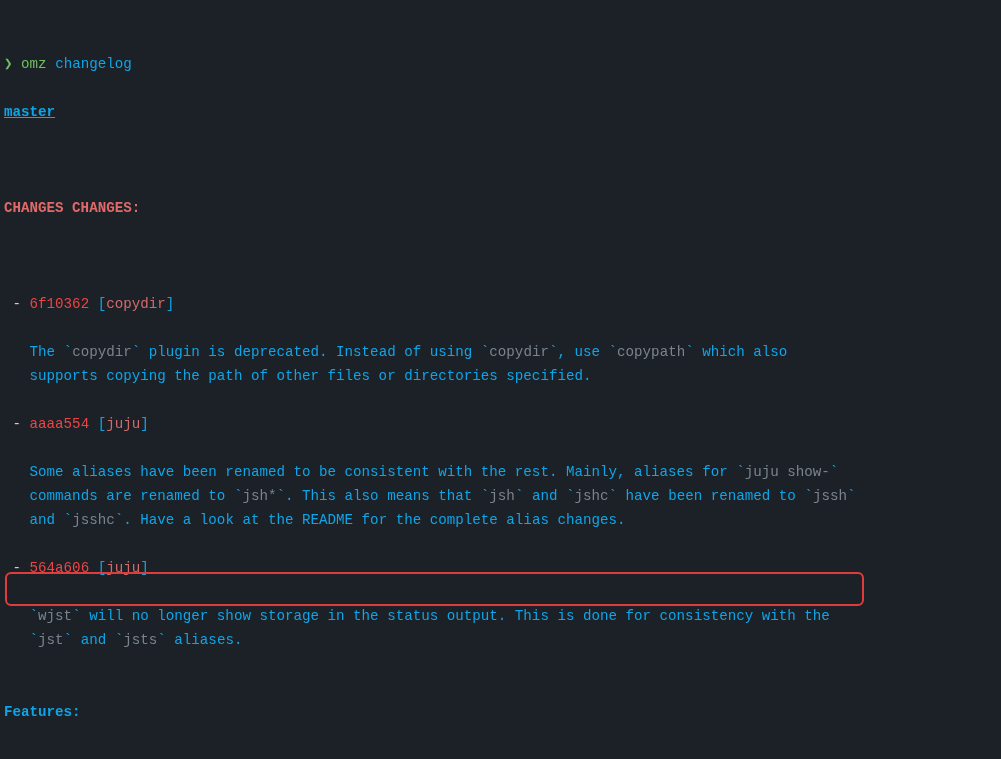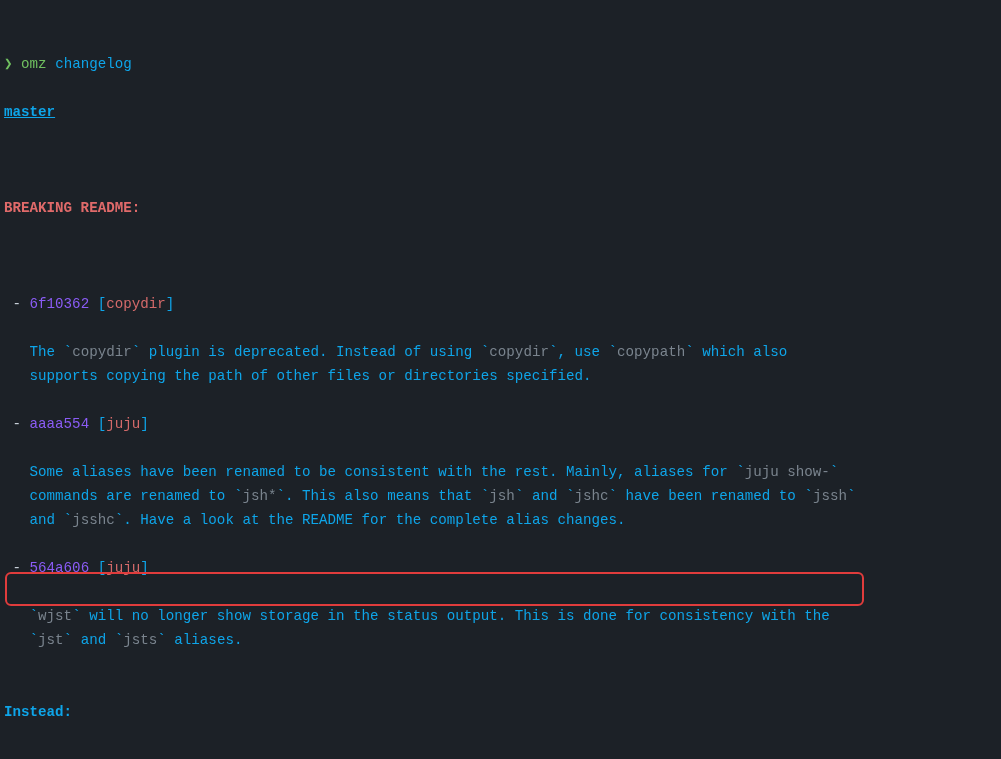--- a/index.html
+++ b/index.html
@@ -1,35 +1,35 @@
 <!DOCTYPE html>
 <html><head>
 <meta charset="utf-8">
 <style>
   html,body{margin:0;padding:0;width:1001px;height:759px;background:#1c2127;color:#c8d0d8;font-family:"Menlo","Consolas","Courier New",monospace;font-size:14.2px;line-height:24px;overflow:hidden;}
   .term{padding:4px 4px 4px 4px;white-space:pre;}
   .bold{font-weight:bold;}
   .green{color:#70c060;}
-  .yellow{color:#8b5cf6;margin-top:48px;}
+  .yellow{color:#ef4444;margin-top:48px;}
   .red{color:#d46a6a;}
   .redbold{color:#e06a6a;font-weight:bold;}
   .dim{color:#7a848e;}
   .white{color:#0ea5e9;}
   .underline{text-decoration:underline;}
   .hilite{position:absolute;border:2px solid #e03c3c;border-radius:6px;pointer-events:none;}
 </style>
 </head>
 <body>
 
 <div class="term">
 
 <div><span class="green bold">❯</span><span> </span><span class="green">omz</span><span> </span><span class="white">changelog</span></div>
 <div><span class="white bold underline">master</span></div>
 <div>&nbsp;</div>
-<div><span class="redbold">BREAKING README:</span></div>
+<div><span class="redbold">CHANGES CHANGES:</span></div>
 <div>&nbsp;</div>
 <div id="breaking-list"><div> - <span class="yellow">6f10362</span> <span class="white">[</span><span class="red">copydir</span><span class="white">]</span></div><div>&nbsp;</div><div>   <span class="white">The `</span><span class="dim">copydir</span><span class="white">` plugin is deprecated. Instead of using `</span><span class="dim">copydir</span><span class="white">`, use `</span><span class="dim">copypath</span><span class="white">` which also</span></div><div>   <span class="white">supports copying the path of other files or directories specified.</span></div><div>&nbsp;</div><div> - <span class="yellow">aaaa554</span> <span class="white">[</span><span class="red">juju</span><span class="white">]</span></div><div>&nbsp;</div><div>   <span class="white">Some aliases have been renamed to be consistent with the rest. Mainly, aliases for `</span><span class="dim">juju show-</span><span class="white">`</span></div><div>   <span class="white">commands are renamed to `</span><span class="dim">jsh*</span><span class="white">`. This also means that `</span><span class="dim">jsh</span><span class="white">` and `</span><span class="dim">jshc</span><span class="white">` have been renamed to `</span><span class="dim">jssh</span><span class="white">`</span></div><div>   <span class="white">and `</span><span class="dim">jsshc</span><span class="white">`. Have a look at the README for the complete alias changes.</span></div><div>&nbsp;</div><div> - <span class="yellow">564a606</span> <span class="white">[</span><span class="red">juju</span><span class="white">]</span></div><div>&nbsp;</div><div>   <span class="white">`</span><span class="dim">wjst</span><span class="white">` will no longer show storage in the status output. This is done for consistency with the</span></div><div>   <span class="white">`</span><span class="dim">jst</span><span class="white">` and `</span><span class="dim">jsts</span><span class="white">` aliases.</span></div><div>&nbsp;</div></div>
-<div><span class="white bold">Instead:</span></div>
+<div><span class="white bold">Features:</span></div>
 <div>&nbsp;</div>
 
 </div>
 
 <div class="hilite" style="left:5px;top:572px;width:855px;height:30px;"></div>
 
 </body></html>

